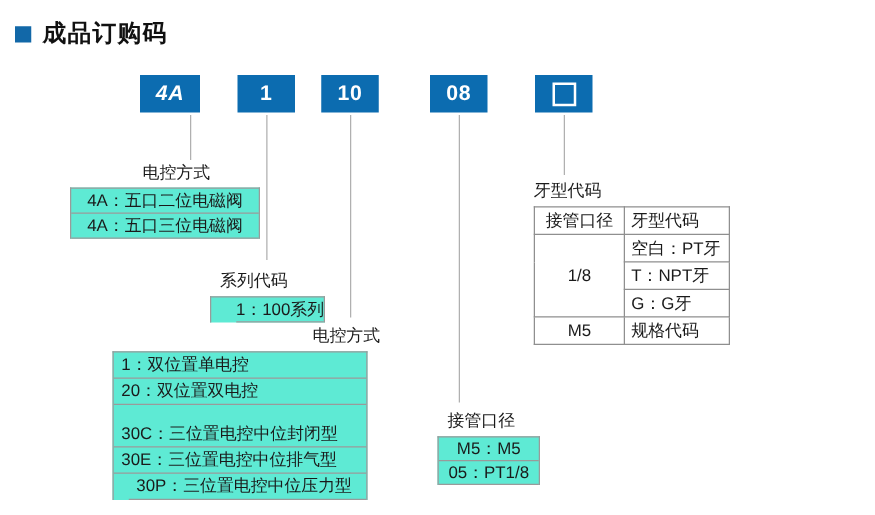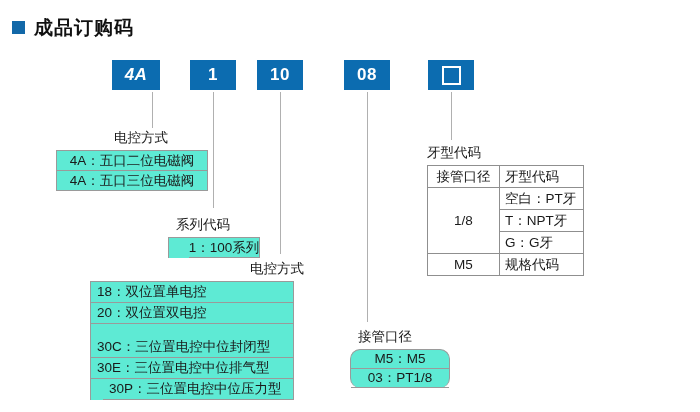--- a/index.html
+++ b/index.html
@@ -135,32 +135,32 @@
 
   <div class="caption" style="left:176px;top:218px;">系列代码</div>
 
   <div class="stack center" style="left:168px;top:237px;width:92px;padding-left:20px;">
     <div class="row" style="height:20px;">1：100系列</div>
   </div>
 
   <div class="caption" style="left:250px;top:262px;">电控方式</div>
 
   <div class="stack" style="left:90px;top:281px;width:204px;">
-    <div class="row" style="height:21px;">18：双位置单电控</div>
+    <div class="row" style="height:21px;">1：双位置单电控</div>
     <div class="row" style="height:21px;">20：双位置双电控</div>
     <div class="row" style="height:21px;margin-top:13px;">30C：三位置电控中位封闭型</div>
     <div class="row" style="height:21px;">30E：三位置电控中位排气型</div>
     <div class="row" style="height:21px;margin-left:12px;">30P：三位置电控中位压力型</div>
   </div>
 
   <div class="caption" style="left:358px;top:330px;">接管口径</div>
 
-  <div class="stack center" style="left:350px;top:349px;width:100px;border-radius:10px;">
+  <div class="stack center" style="left:350px;top:349px;width:82px;">
     <div class="row" style="height:19px;">M5：M5</div>
-    <div class="row" style="height:19px;">03：PT1/8</div>
+    <div class="row" style="height:19px;">05：PT1/8</div>
   </div>
 
   <div class="caption" style="left:427px;top:146px;">牙型代码</div>
 
   <table class="gtable" style="left:427px;top:165px;">
     <tbody>
       <tr>
         <td class="c" style="width:72px;">接管口径</td>
         <td class="l" style="width:84px;">牙型代码</td>
       </tr>

